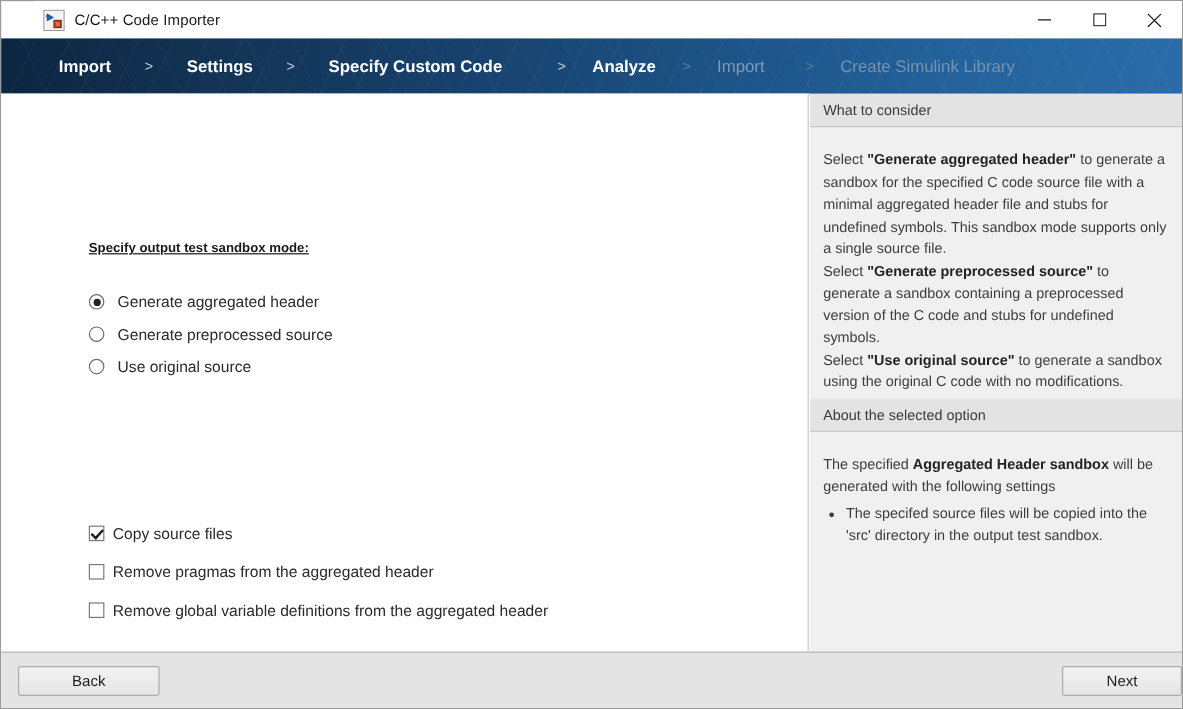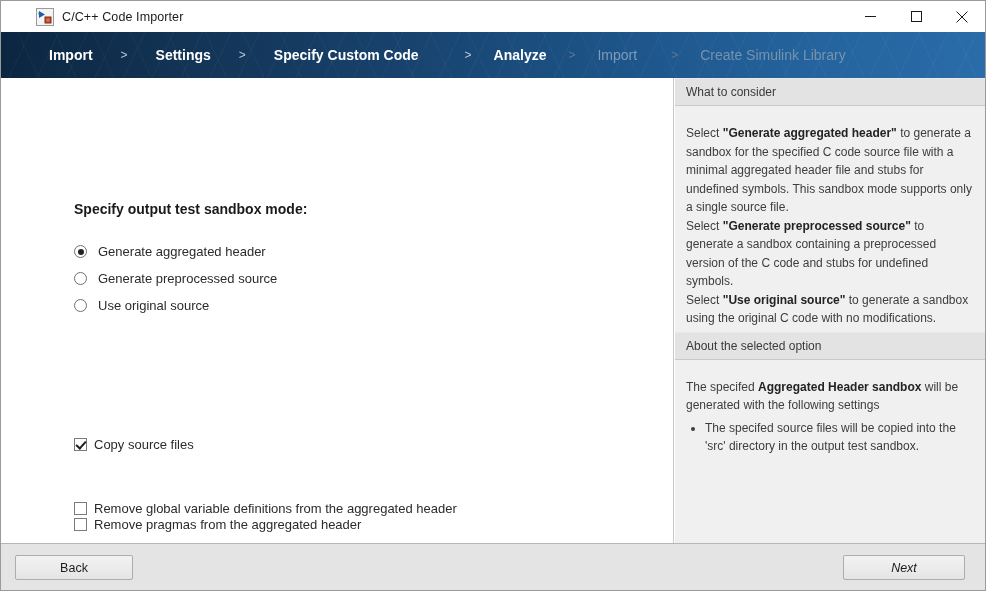--- a/index.html
+++ b/index.html
@@ -117,24 +117,25 @@
   }
   .content {
     flex: 0 0 672px;
     width: 672px;
     background: #ffffff;
     position: relative;
     border-right: 1px solid #c8c8c8;
   }
 
   .section-title {
-    font-size: 14px;
+    font-size: 11px;
     font-weight: bold;
     color: #1a1a1a;
     position: absolute;
+    text-decoration: underline;
   }
 
   .opt-row {
     position: absolute;
     display: flex;
     align-items: center;
     font-size: 13px;
     color: #2b2b2b;
   }
   .radio {
@@ -233,21 +234,21 @@
     font-size: 12.5px;
     color: #1c1c1c;
     font-family: "Liberation Sans", sans-serif;
     display: flex;
     align-items: center;
     justify-content: center;
     cursor: default;
     padding: 0;
   }
   .btn-back { left: 14px; width: 118px; }
-  .btn-next { right: 20px; width: 122px; font-style: italic; }
+  .btn-next { right: 0; width: 100px; }
 </style>
 </head>
 <body>
 
 <div class="window">
 
   <div class="titlebar">
     <div class="title-icon">
       <svg width="18" height="18" viewBox="0 0 18 18">
         <rect x="0.5" y="0.5" width="17" height="17" fill="#f4f4f4" stroke="#9b9b9b"></rect>
@@ -312,21 +313,21 @@
       <div class="opt-row" style="left:73px; top:220px;">
         <span class="radio"></span>
         <span>Use original source</span>
       </div>
 
 
       <div class="opt-row" style="left:73px; top:359px;">
         <span class="checkbox checked"></span>
         <span>Copy source files</span>
       </div>
-      <div class="opt-row" style="left:73px; top:391px;margin-top:48px;">
+      <div class="opt-row" style="left:73px; top:391px;">
         <span class="checkbox"></span>
         <span>Remove pragmas from the aggregated header</span>
       </div>
       <div class="opt-row" style="left:73px; top:423px;">
         <span class="checkbox"></span>
         <span>Remove global variable definitions from the aggregated header</span>
       </div>
 
     </div>
 
@@ -344,21 +345,21 @@
           <p>
             <span>Select </span><b>"Use original source"</b><span> to generate a sandbox using the original C code with no modifications.</span>
           </p>
         </div>
       </div>
 
       <div>
         <div class="help-head">About the selected option</div>
         <div class="help-body">
           <p>
-            <span>The specifed </span><b>Aggregated Header sandbox</b><span> will be generated with the following settings</span>
+            <span>The specified </span><b>Aggregated Header sandbox</b><span> will be generated with the following settings</span>
           </p>
           <ul>
             <li>The specifed source files will be copied into the 'src' directory in the output test sandbox.</li>
           </ul>
         </div>
       </div>
 
       <div class="help-spacer"></div>
     </div>
 

